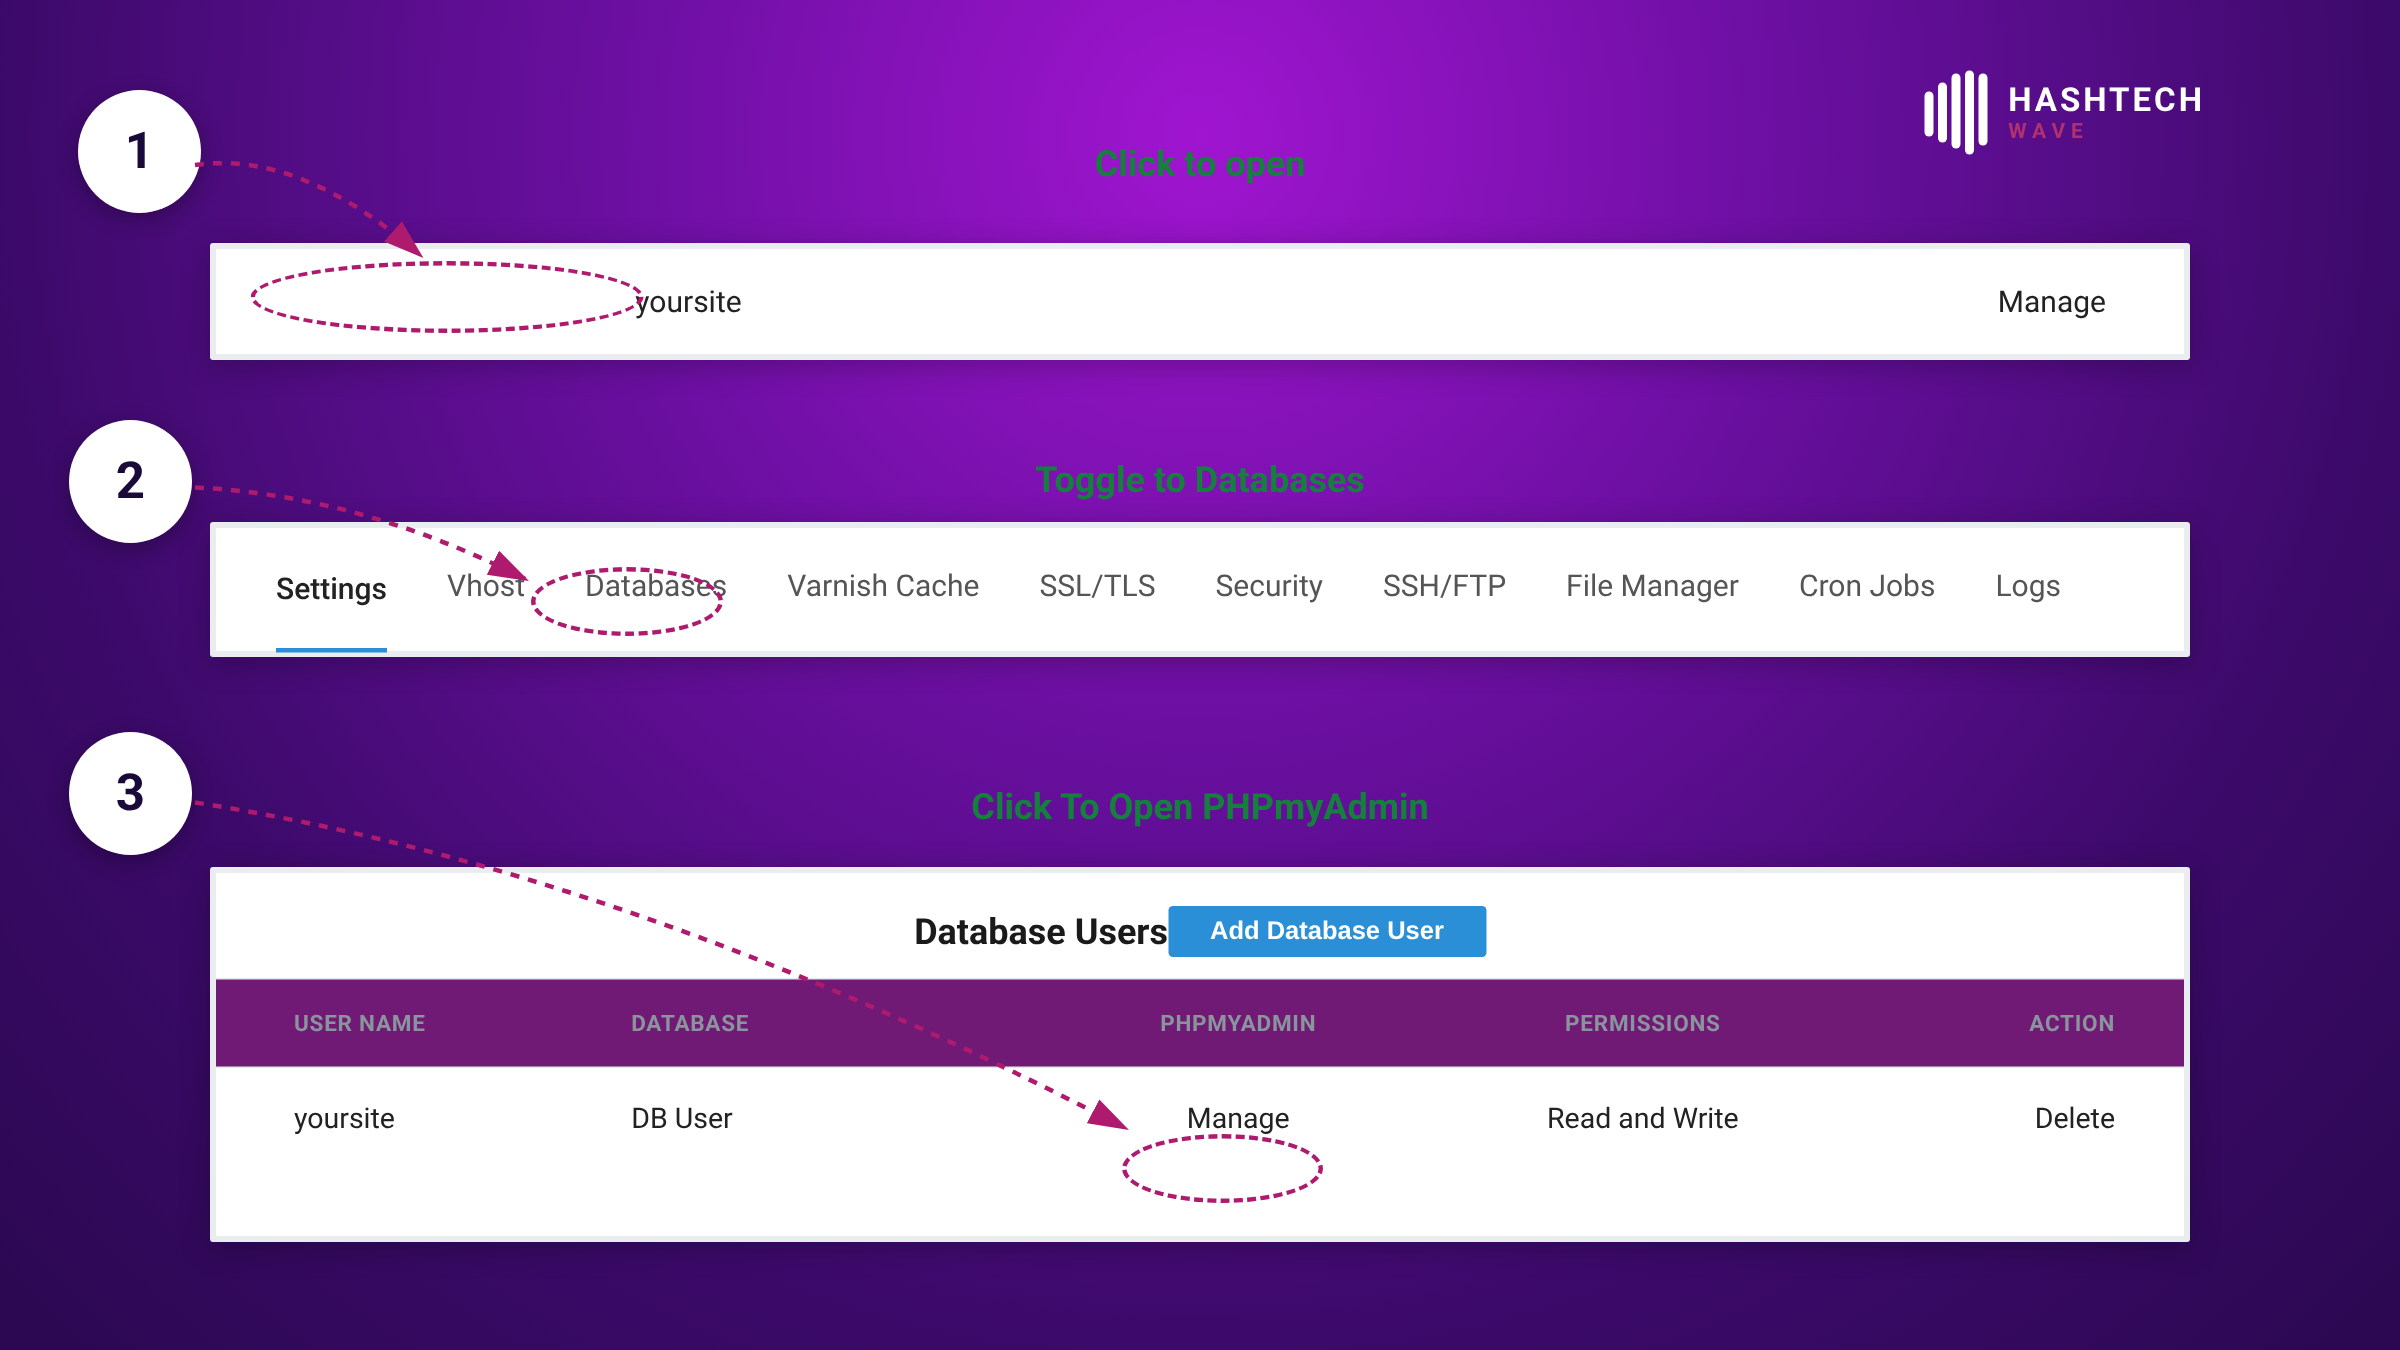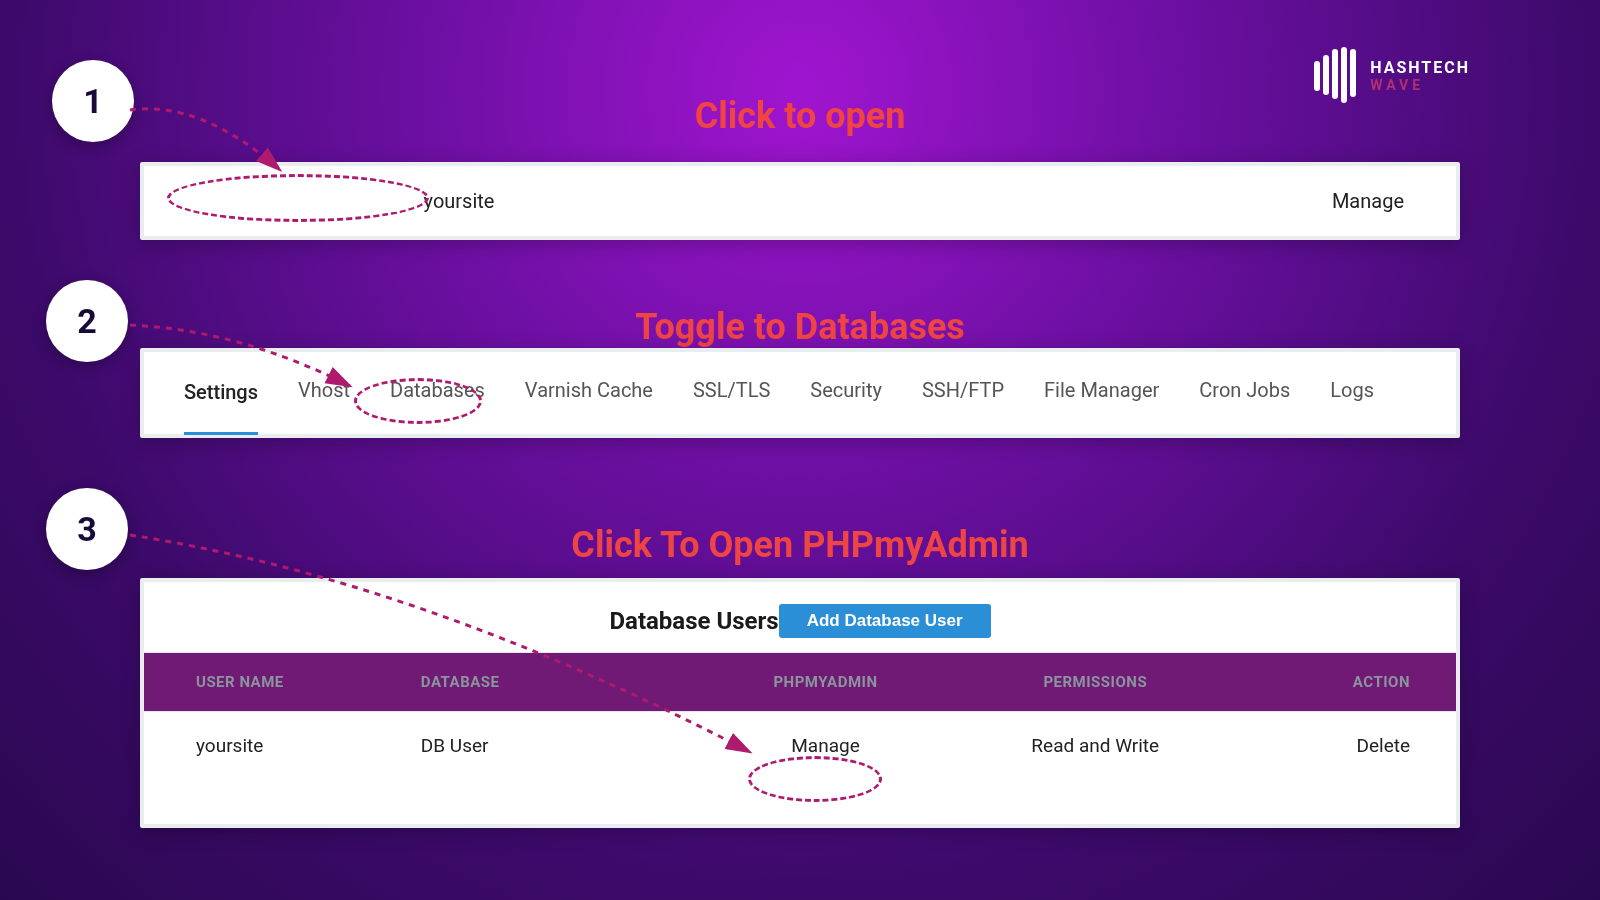--- a/index.html
+++ b/index.html
@@ -32,21 +32,21 @@
     width: 6px;
     background: #fff;
     border-radius: 3px;
   }
   .logo-mark .bar.b1 { height: 30px; margin-bottom: 16px;}
   .logo-mark .bar.b2 { height: 40px; margin-bottom: 12px;}
   .logo-mark .bar.b3 { height: 50px; margin-bottom: 8px;}
   .logo-mark .bar.b4 { height: 56px; margin-bottom: 4px;}
   .logo-mark .bar.b5 { height: 48px; margin-bottom: 10px;}
   .logo-text { display: flex; flex-direction: column; line-height: 1; }
-  .logo-text .line1 { font-size: 16px; font-weight: 700; letter-spacing: 2px; }
+  .logo-text .line1 { font-size: 22px; font-weight: 700; letter-spacing: 2px; }
   .logo-text .line2 { font-size: 14px; font-weight: 700; letter-spacing: 4px; color: #b03070; margin-top: 2px;}
 
   
   .step-badge {
     position: absolute;
     width: 82px;
     height: 82px;
     border-radius: 50%;
     background: #fff;
     display: flex;
@@ -60,22 +60,22 @@
   .badge1 { top: 60px; left: 52px; }
   .badge2 { top: 280px; left: 46px; }
   .badge3 { top: 488px; left: 46px; }
 
   
   .step-heading {
     position: absolute;
     left: 0;
     width: 100%;
     text-align: center;
-    color: #ef4444;
-    font-size: 36px;
+    color: #15803d;
+    font-size: 24px;
     font-weight: 700;
   }
   .h1 { top: 95px; }
   .h2 { top: 306px; }
   .h3 { top: 524px; }
 
   
   .panel {
     position: absolute;
     left: 140px;

